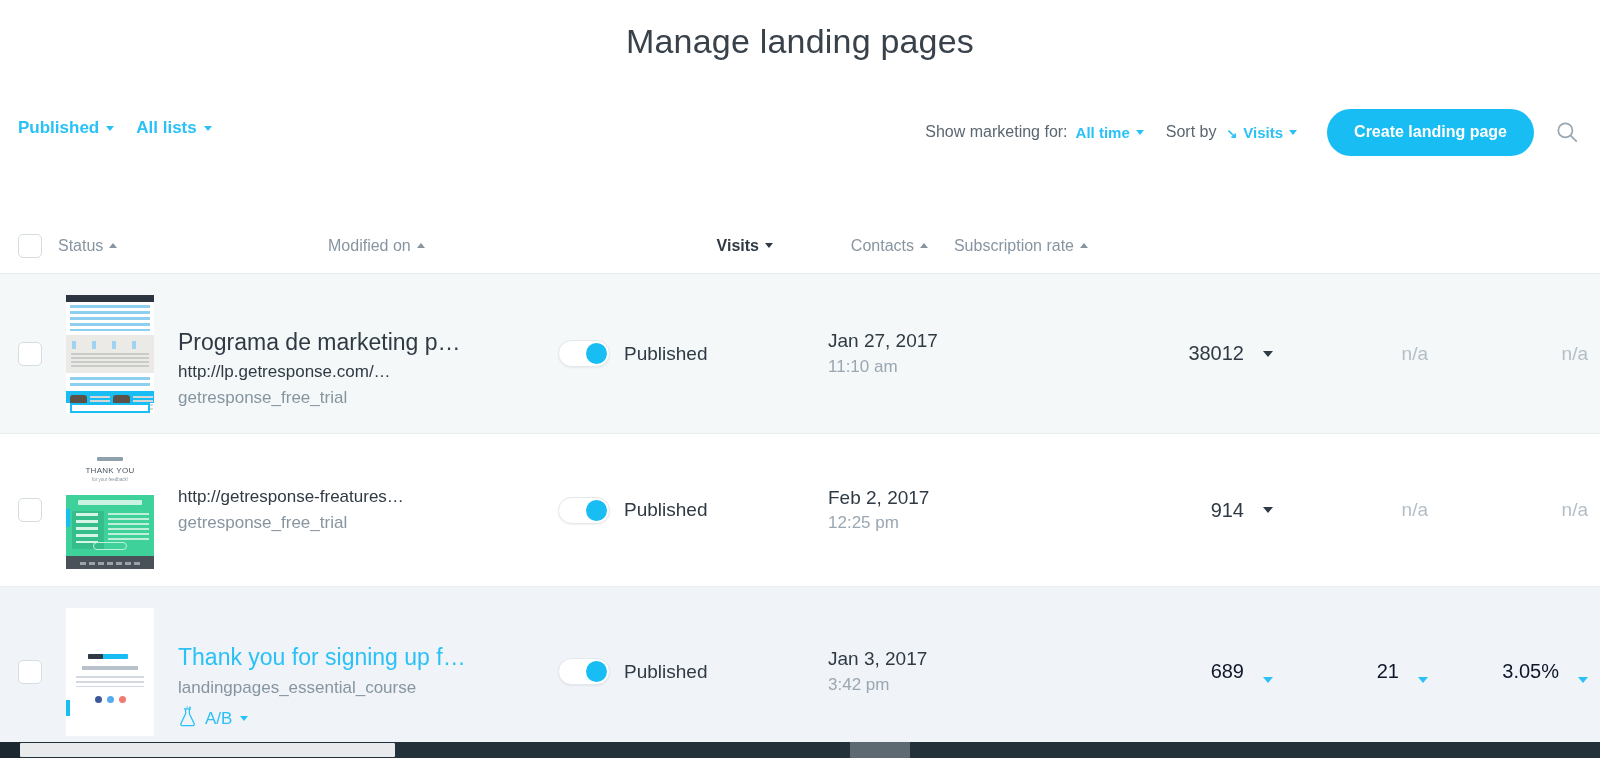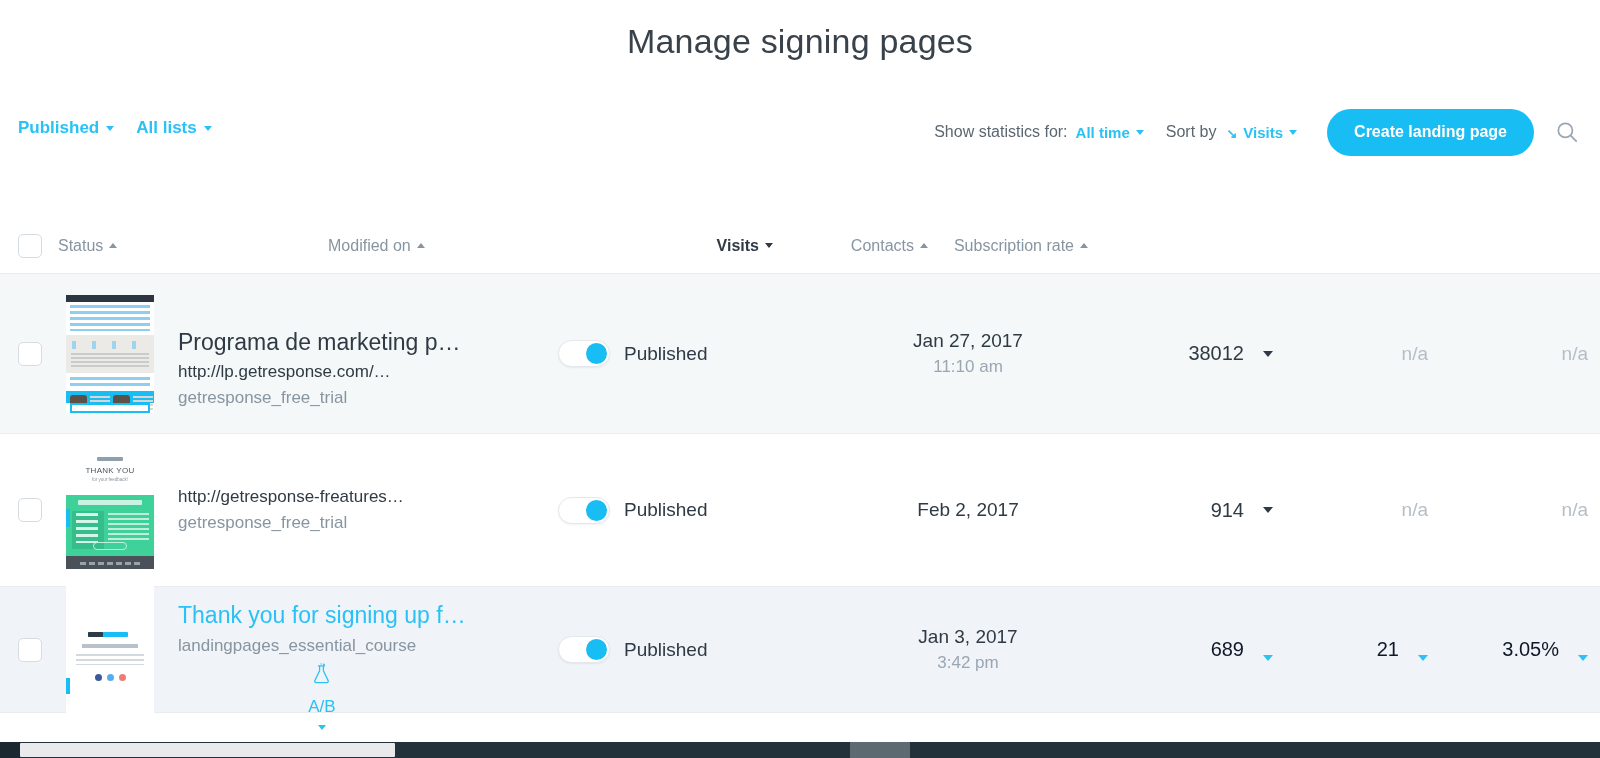--- a/index.html
+++ b/index.html
@@ -157,21 +157,21 @@
     border-left: 4px solid transparent;
     border-right: 4px solid transparent;
     border-top: 5px solid #2f3a44;
     display: inline-block;
   }
 
   
   .c-check  { width: 40px; flex: 0 0 40px; }
   .c-name   { width: 500px; flex: 0 0 500px; }
   .c-status { width: 270px; flex: 0 0 270px; }
-  .c-mod    { width: 280px; flex: 0 0 280px; text-align: center; }
+  .c-mod    { width: 280px; flex: 0 0 280px; }
   .c-visits { width: 165px; flex: 0 0 165px; text-align: right; }
   .c-cont   { width: 155px; flex: 0 0 155px; text-align: right; }
   .c-sub    { width: 160px; flex: 0 0 160px; text-align: right; }
   .c-menu   { width: 60px; flex: 0 0 60px; text-align: center; }
 
   .thead .c-visits, .thead .c-cont, .thead .c-sub { justify-content: flex-end; }
   .thead .c-name { padding-left: 18px; }
 
   
   .row {
@@ -179,21 +179,21 @@
     align-items: center;
     padding-left: 18px;
     border-bottom: 1px solid #e9edf0;
     position: relative;
   }
   .row.shade  { background: #f4f8f9; }
   .row.white  { background: #ffffff; }
   .row.hover  { background: #f0f3f7; }
   .row-1 { height: 160px; }
   .row-2 { height: 153px; }
-  .row-3 { height: 126px; }
+  .row-3 { height: 170px; }
 
   .checkbox {
     width: 24px; height: 24px;
     border: 1.5px solid #d6dde2;
     border-radius: 5px;
     background: #fff;
     cursor: pointer;
   }
 
   
@@ -233,21 +233,20 @@
     white-space: nowrap;
   }
   .abrow {
     display: flex;
     align-items: center;
     gap: 8px;
     margin-top: 4px;
     color: #29c1f6;
     font-size: 17px;
     cursor: pointer;
-    flex-direction: column;
   }
 
   
   .statuscell { display: flex; align-items: center; gap: 14px; }
   .toggle {
     width: 52px; height: 27px;
     border-radius: 14px;
     background: #ffffff;
     border: 1px solid #e3e8ec;
     position: relative;
@@ -358,37 +357,37 @@
     width: 60px; height: 16px;
     background: #5d6a72;
   }
   .scroll-left-cap {
     position: absolute; top:0; left:0; width:20px; height:16px; background:#1b2830;
   }
 </style>
 </head>
 <body>
 
-<div class="page-title">Manage signing pages</div>
+<div class="page-title">Manage landing pages</div>
 
 <div class="toolbar">
 
   <div class="filters">
     <div class="filter-link">
       <span>Published</span>
       <i class="caret-down"></i>
     </div>
     <div class="filter-link">
       <span>All lists</span>
       <i class="caret-down"></i>
     </div>
   </div>
 
   <div class="right-tools">
-    <span class="stat-label">Show statistics for:</span>
+    <span class="stat-label">Show marketing for:</span>
     <span class="alltime">
       <span>All time</span>
       <i class="caret-down"></i>
     </span>
     <span class="sortby-label">Sort by</span>
     <span class="sort-value">
       <span class="sort-arrow">↘</span>
       <span>Visits</span>
       <i class="caret-down"></i>
     </span>
@@ -509,20 +508,21 @@
       </div>
     </div>
     <div class="c-status statuscell">
       <div class="toggle">
           <div class="knob"></div>
         </div>
       <span class="statuslabel">Published</span>
     </div>
     <div class="c-mod">
       <div class="moddate">Feb 2, 2017</div>
+      <div class="modtime">12:25 pm</div>
     </div>
     <div class="c-visits numcell">
       <span>914</span>
       <i class="numcaret"></i>
     </div>
     <div class="c-cont numcell na">
       <span>n/a</span>
     </div>
     <div class="c-sub numcell na">
       <span>n/a</span>

